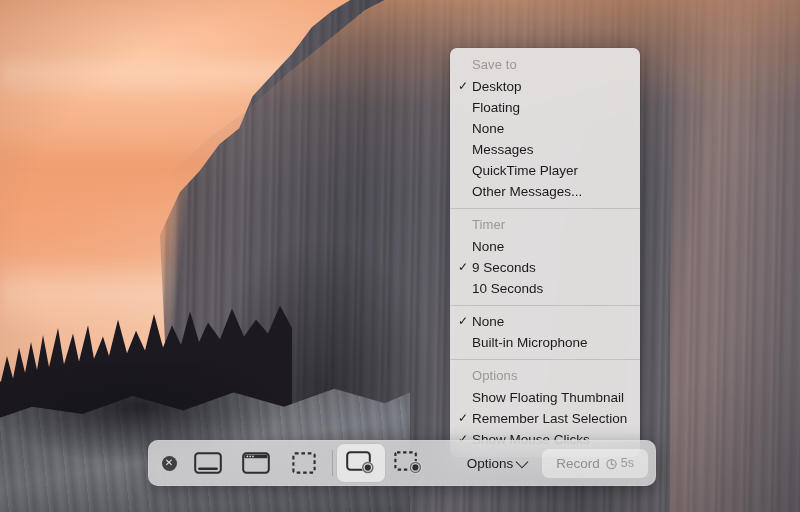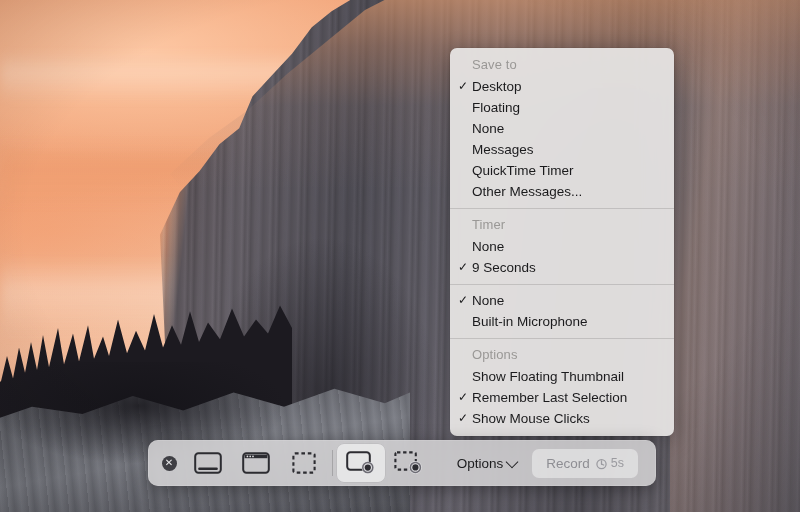--- a/index.html
+++ b/index.html
@@ -125,21 +125,21 @@
   }
   .wp-vignette {
     background: radial-gradient(ellipse 85% 85% at 50% 45%, rgba(0,0,0,0) 55%, rgba(0,0,0,0.22) 100%);
   }
 
   
   #options-menu {
     position: absolute;
     left: 450px;
     top: 48px;
-    width: 224px;
+    width: 190px;
     background: rgba(232,230,229,0.93);
     border-radius: 7px;
     box-shadow: 0 5px 22px rgba(0,0,0,0.30), 0 0 0 0.5px rgba(0,0,0,0.10);
     padding: 6px 0 7px 0;
     box-sizing: border-box;
     backdrop-filter: blur(18px);
     -webkit-backdrop-filter: blur(18px);
   }
 
   .menu-section-header {
@@ -252,21 +252,21 @@
   }
 
   .record-btn {
     display: flex; align-items: center; gap: 5px;
     font-size: 13.5px;
     color: #8e8e93;
     background: rgba(255,255,255,0.42);
     padding: 7px 14px;
     border-radius: 7px;
     margin-left: 6px;
-    margin-right: 12px;
+    margin-right: 2px;
     cursor: default;
     white-space: nowrap;
   }
   .timer-badge {
     display: inline-flex; align-items: flex-end; gap: 3px;
     color: #9b9ba0;
     font-size: 12.5px;
   }
 
   svg { display: block; }
@@ -304,37 +304,41 @@
     <div class="menu-item">
       
       <span>None</span>
     </div>
     <div class="menu-item">
       
       <span>Messages</span>
     </div>
     <div class="menu-item">
       
-      <span>QuickTime Timer</span>
+      <span>QuickTime Player</span>
     </div>
     <div class="menu-item">
       
       <span>Other Messages...</span>
     </div>
 
     <div class="menu-separator"></div>
 
     <div class="menu-section-header">Timer</div>
     <div class="menu-item">
       
       <span>None</span>
     </div>
     <div class="menu-item">
       <span class="check">✓</span>
       <span>9 Seconds</span>
+    </div>
+    <div class="menu-item">
+      
+      <span>10 Seconds</span>
     </div>
 
     <div class="menu-separator"></div>
 
     <div class="menu-item">
       <span class="check">✓</span>
       <span>None</span>
     </div>
     <div class="menu-item">
       

